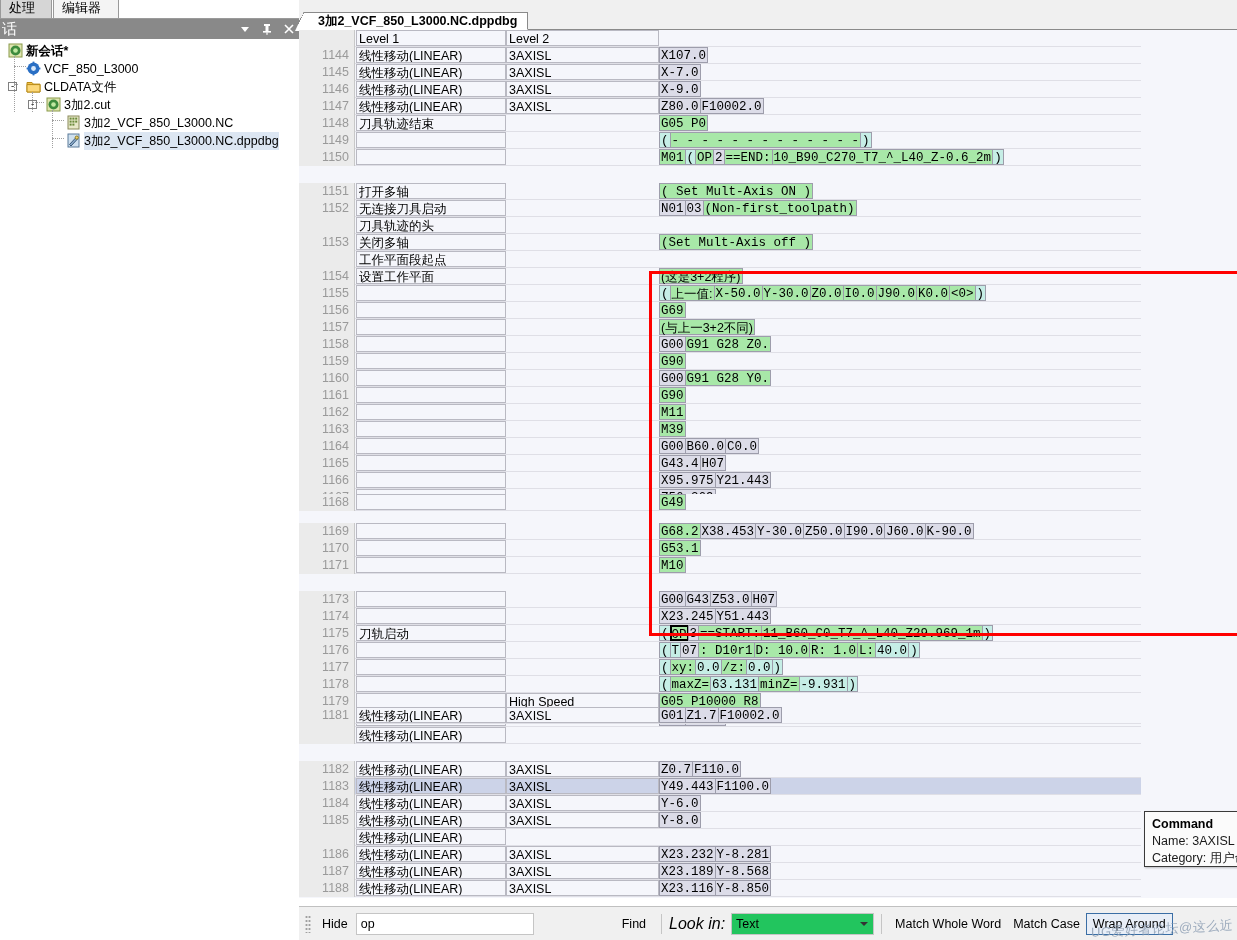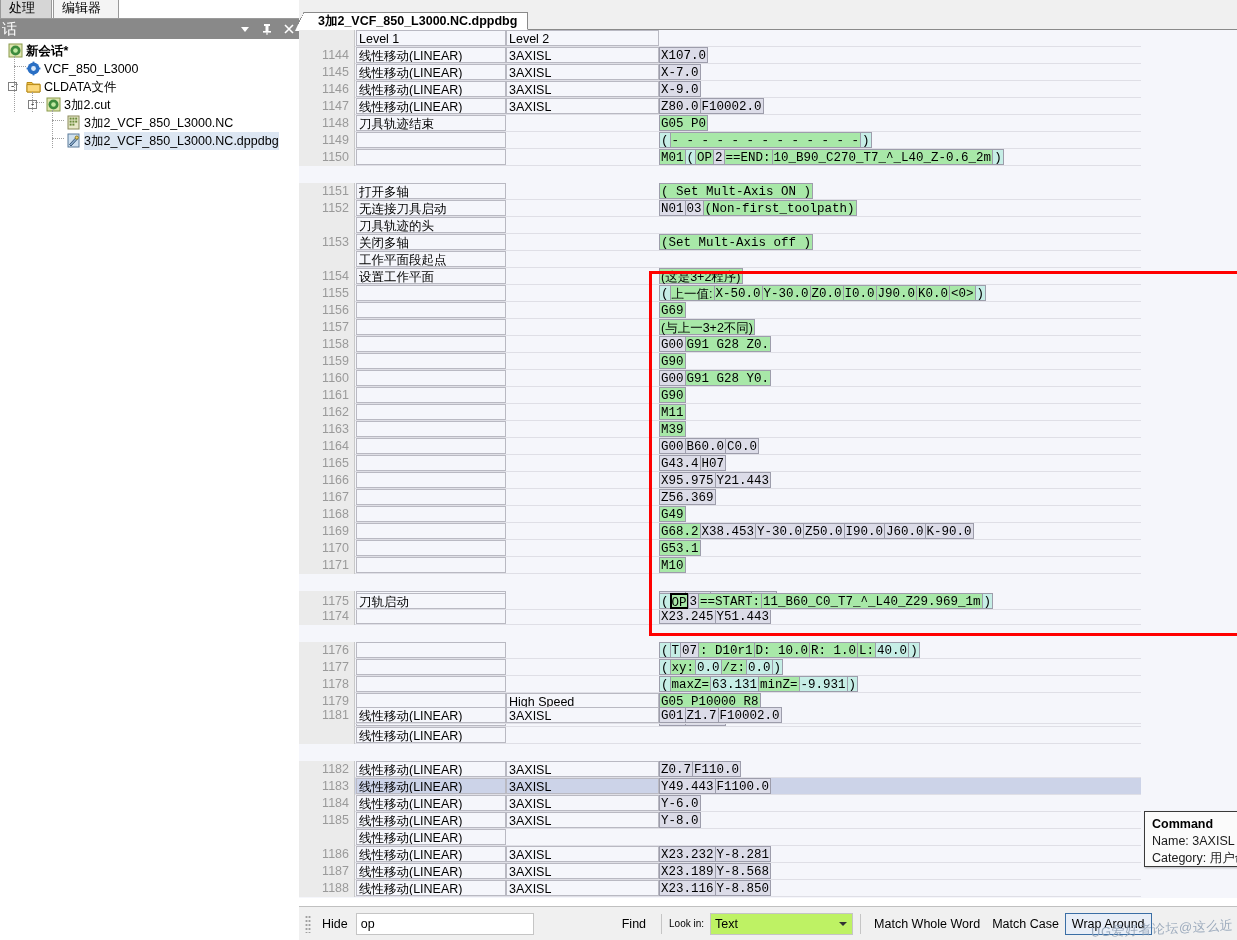--- a/index.html
+++ b/index.html
@@ -169,24 +169,24 @@
   #btn-hide { font-size:12.5px; padding:3px 8px; background:transparent;
     border:none; cursor:pointer; color:#000000; }
   #find-input {
     width:178px; height:22px; border:1px solid #c5c5c5; background:#fff;
     font-size:12.5px; padding:0 4px; outline:none;
     font-family:"Liberation Sans", sans-serif;
   }
   #btn-find { font-size:12.5px; margin-left:80px; padding:3px 8px;
     background:transparent; border:none; cursor:pointer; }
   .fsep { width:1px; height:20px; background:#c5c5c5; margin:0 7px; }
-  #lookin-label { font-size:10px; }
+  #lookin-label { font-size:16px;font-style:italic; }
   #lookin-select {
     width:143px; height:22px; margin-left:6px; border:1px solid #c5c5c5;
-    background:#bef264; font-size:12.5px; position:relative;
+    background:#22c55e; font-size:12.5px; position:relative;
     line-height:20px; padding-left:4px; cursor:pointer;
   }
   #lookin-select .arw { position:absolute; right:5px; top:8px; width:0;height:0;
     border-left:4px solid transparent; border-right:4px solid transparent;
     border-top:4px solid #333; }
   .fchk { font-size:12.5px; padding:3px 6px; cursor:pointer; }
   .fchk.active { border:1px solid #3a6ea5; background:#e8eef7; }
 
   #watermark {
     position:absolute; right:4px; bottom:2px;
@@ -468,21 +468,21 @@
         <div class="lineno">1166</div>
         <div class="cell l1" style="border-right: 1px solid rgb(185, 185, 194);"></div>
         <div class="codecells"><span class="tok v">X95.975</span><span class="tok v">Y21.443</span></div>
       </div>
       <div class="grow" style="top: 459px;">
         <div class="gutter-cell"></div>
         <div class="lineno">1167</div>
         <div class="cell l1" style="border-right: 1px solid rgb(185, 185, 194);"></div>
         <div class="codecells"><span class="tok v">Z56.369</span></div>
       </div>
-      <div class="grow" style="top: 476px;">
+      <div class="grow" style="top: 464px;">
         <div class="gutter-cell"></div>
         <div class="lineno">1168</div>
         <div class="cell l1" style="border-right: 1px solid rgb(185, 185, 194);"></div>
         <div class="codecells"><span class="tok g">G49</span></div>
       </div>
       <div class="grow" style="top: 493px;">
         <div class="gutter-cell"></div>
         <div class="lineno">1169</div>
         <div class="cell l1" style="border-right: 1px solid rgb(185, 185, 194);"></div>
         <div class="codecells"><span class="tok g">G68.2</span><span class="tok v">X38.453</span><span class="tok v">Y-30.0</span><span class="tok v">Z50.0</span><span class="tok v">I90.0</span><span class="tok v">J60.0</span><span class="tok v">K-90.0</span></div>
@@ -504,21 +504,21 @@
         <div class="lineno">1173</div>
         <div class="cell l1" style="border-right: 1px solid rgb(185, 185, 194);"></div>
         <div class="codecells"><span class="tok v">G00</span><span class="tok v">G43</span><span class="tok v">Z53.0</span><span class="tok v">H07</span></div>
       </div>
       <div class="grow" style="top: 578px;">
         <div class="gutter-cell"></div>
         <div class="lineno">1174</div>
         <div class="cell l1" style="border-right: 1px solid rgb(185, 185, 194);"></div>
         <div class="codecells"><span class="tok v">X23.245</span><span class="tok v">Y51.443</span></div>
       </div>
-      <div class="grow" style="top: 563px;">
+      <div class="grow" style="top: 595px;">
         <div class="gutter-cell"></div>
         <div class="lineno">1175</div>
         <div class="cell l1">刀轨启动</div>
         <div class="codecells"><span class="tok c">(</span><span class="tok g match">OP</span><span class="tok v">3</span><span class="tok g">==START:</span><span class="tok g">11_B60_C0_T7_^_L40_Z29.969_1m</span><span class="tok c">)</span></div>
       </div>
       <div class="grow" style="top: 612px;">
         <div class="gutter-cell"></div>
         <div class="lineno">1176</div>
         <div class="cell l1" style="border-right: 1px solid rgb(185, 185, 194);"></div>
         <div class="codecells"><span class="tok c">(</span><span class="tok c">T</span><span class="tok v">07</span><span class="tok g">: D10r1</span><span class="tok g">D: 10.0</span><span class="tok g">R: 1.0</span><span class="tok g">L:</span><span class="tok c">40.0</span><span class="tok c">)</span></div>

